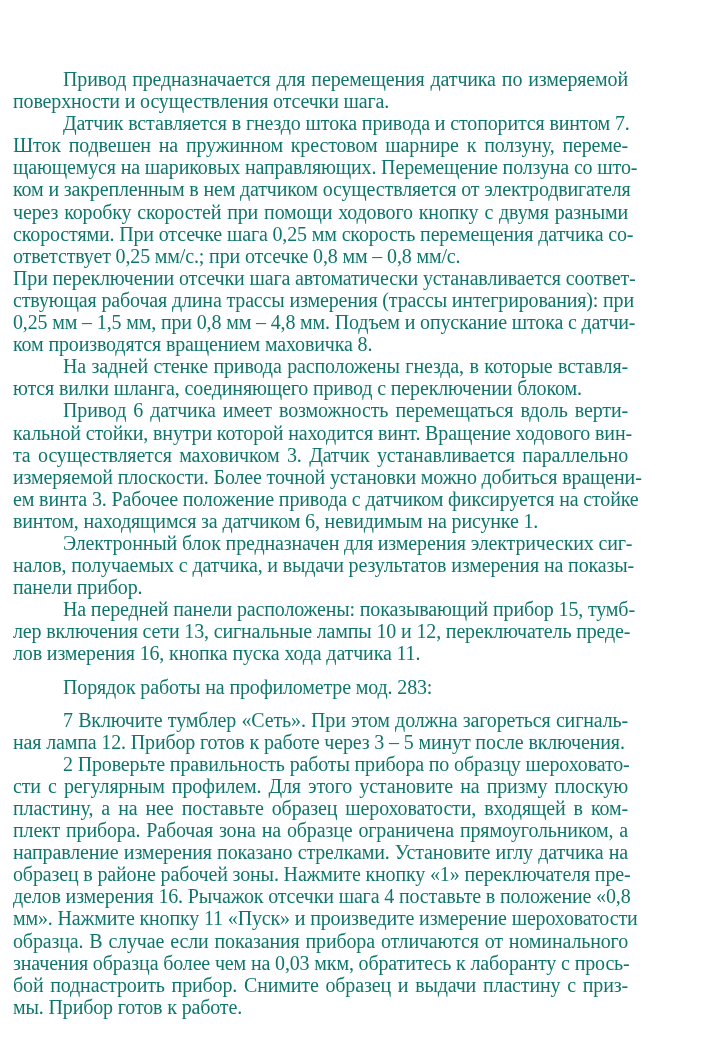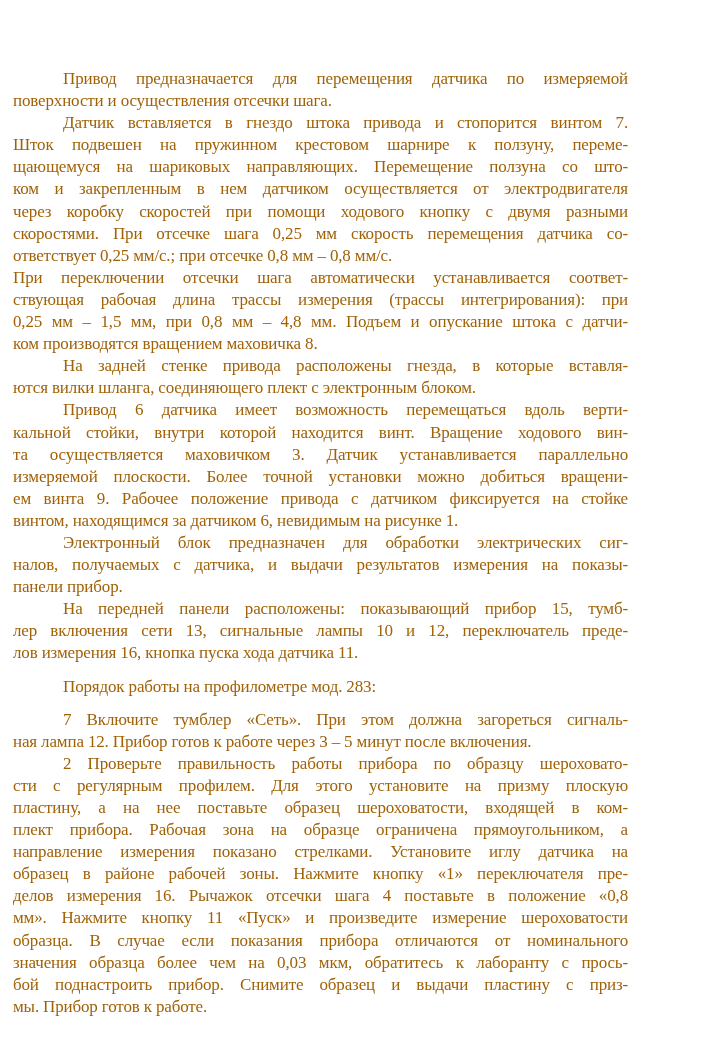--- a/index.html
+++ b/index.html
@@ -1,20 +1,20 @@
 <!DOCTYPE html>
 <html><head>
 <meta charset="utf-8">
 <style>
   html, body { margin: 0; padding: 0; background: #ffffff; }
   body { width: 701px; height: 1046px; overflow: hidden; position: relative; }
   .page {
     position: absolute; left: 13px; top: 68px; width: 615px;
     font-family: "Liberation Serif", "DejaVu Serif", serif;
-    font-size: 17px; color: #a16207;
+    font-size: 20px; color: #0f766e;
     letter-spacing: -0.15px;
   }
   .line {
     display: block; height: 22.1px; line-height: 22.1px;
     text-align: justify; text-align-last: justify; white-space: nowrap;
   }
   .line.last { text-align-last: left; }
   .line.indent { padding-left: 50px; }
   .para { margin: 0; }
   .gap { height: 11px; }
@@ -41,34 +41,34 @@
 
   <div class="para">
     <span class="line">При переключении отсечки шага автоматически устанавливается соответ-</span>
     <span class="line">ствующая рабочая длина трассы измерения (трассы интегрирования): при</span>
     <span class="line">0,25 мм – 1,5 мм, при 0,8 мм – 4,8 мм. Подъем и опускание штока с датчи-</span>
     <span class="line last">ком производятся вращением маховичка 8.</span>
   </div>
 
   <div class="para">
     <span class="line indent">На задней стенке привода расположены гнезда, в которые вставля-</span>
-    <span class="line last">ются вилки шланга, соединяющего плект с электронным блоком.</span>
+    <span class="line last">ются вилки шланга, соединяющего привод с переключении блоком.</span>
   </div>
 
   <div class="para">
     <span class="line indent">Привод 6 датчика имеет возможность перемещаться вдоль верти-</span>
     <span class="line">кальной стойки, внутри которой находится винт. Вращение ходового вин-</span>
     <span class="line">та осуществляется маховичком 3. Датчик устанавливается параллельно</span>
     <span class="line">измеряемой плоскости. Более точной установки можно добиться вращени-</span>
-    <span class="line">ем винта 9. Рабочее положение привода с датчиком фиксируется на стойке</span>
+    <span class="line">ем винта 3. Рабочее положение привода с датчиком фиксируется на стойке</span>
     <span class="line last">винтом, находящимся за датчиком 6, невидимым на рисунке 1.</span>
   </div>
 
   <div class="para">
-    <span class="line indent">Электронный блок предназначен для обработки электрических сиг-</span>
+    <span class="line indent">Электронный блок предназначен для измерения электрических сиг-</span>
     <span class="line">налов, получаемых с датчика, и выдачи результатов измерения на показы-</span>
     <span class="line last">панели прибор.</span>
   </div>
 
   <div class="para">
     <span class="line indent">На передней панели расположены: показывающий прибор 15, тумб-</span>
     <span class="line">лер включения сети 13, сигнальные лампы 10 и 12, переключатель преде-</span>
     <span class="line last">лов измерения 16, кнопка пуска хода датчика 11.</span>
   </div>
 

